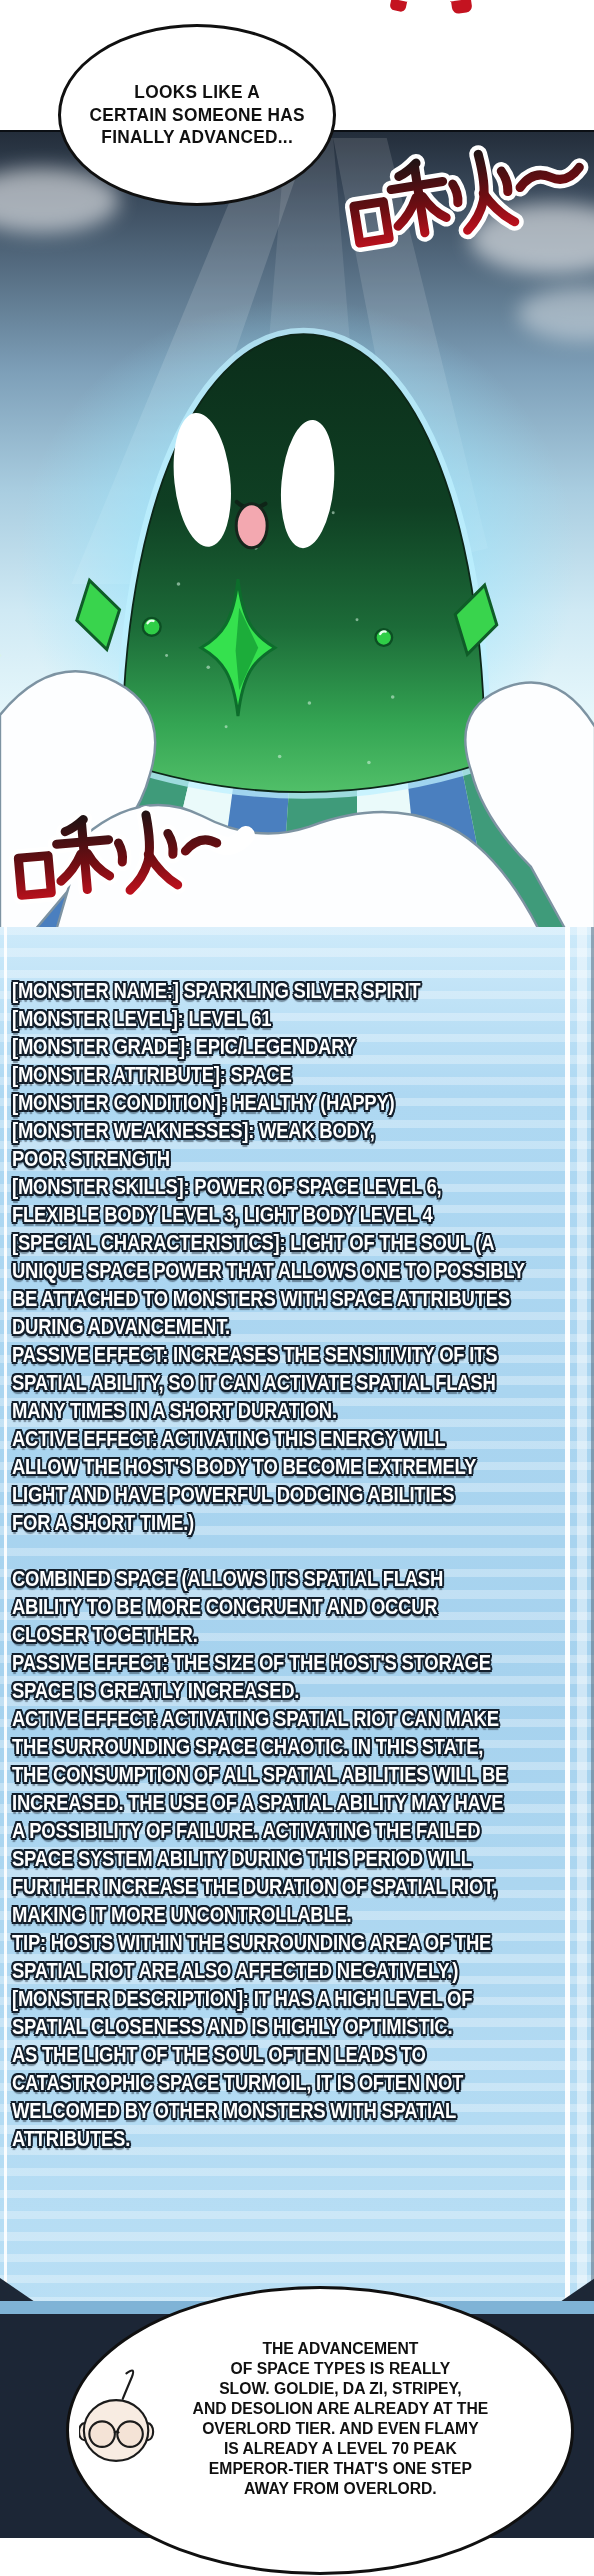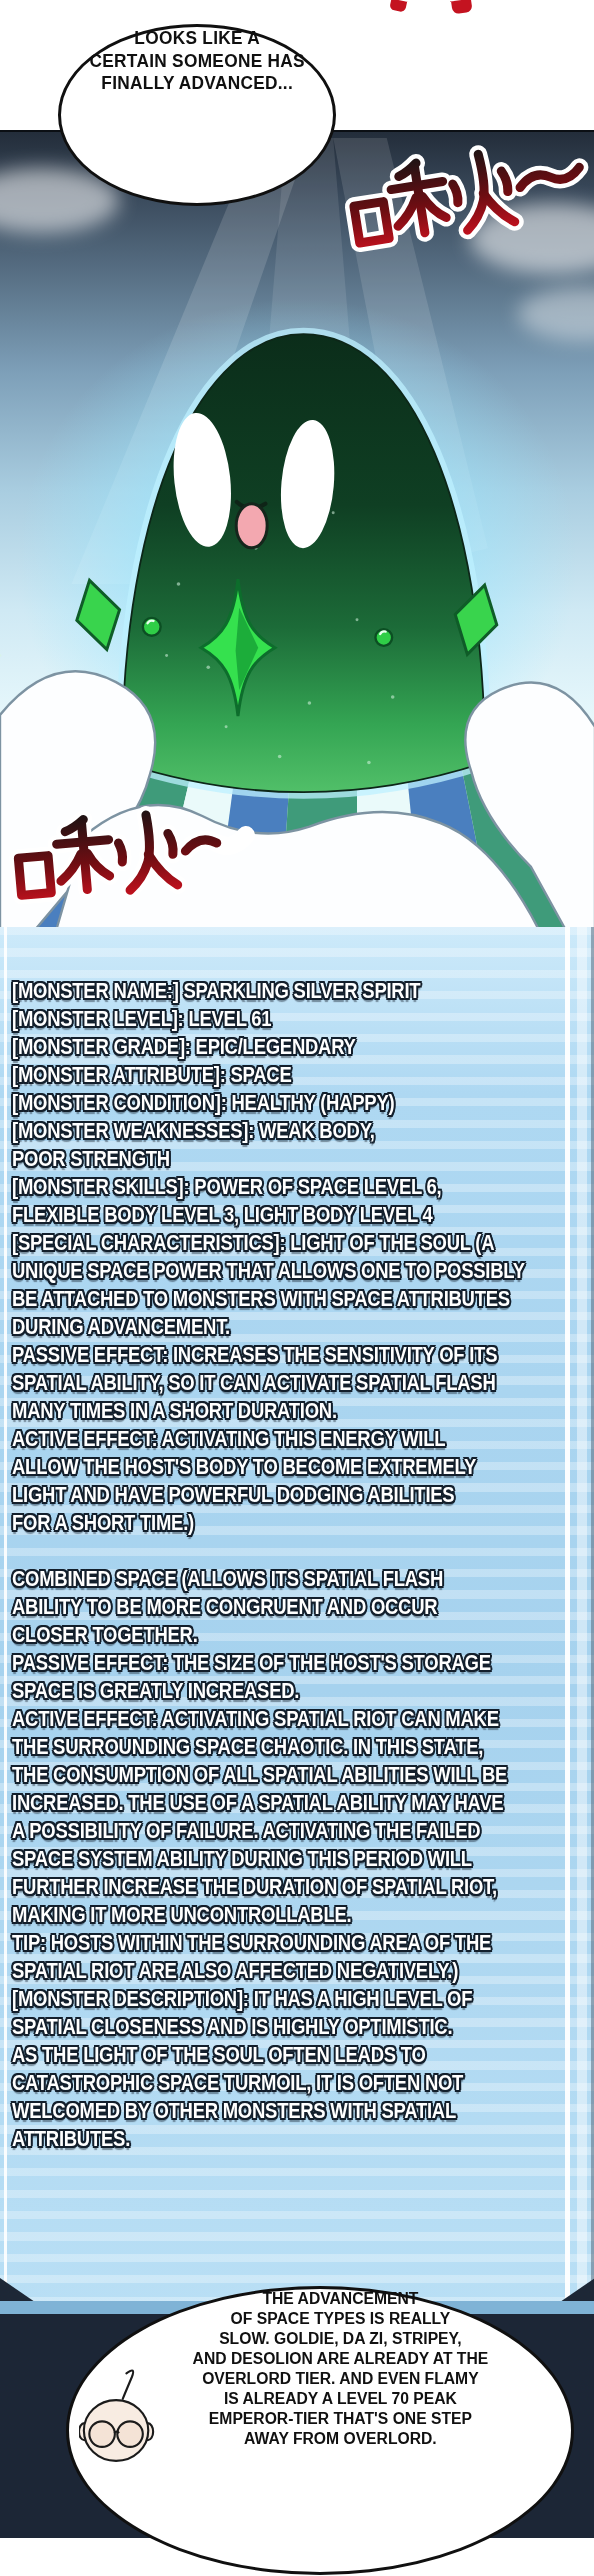--- a/index.html
+++ b/index.html
@@ -52,21 +52,21 @@
     white-space:nowrap;
     text-shadow:-1.8px -1.8px 0 #131f2c,1.8px -1.8px 0 #131f2c,-1.8px 1.8px 0 #131f2c,1.8px 1.8px 0 #131f2c,
       -2.4px 0 0 #131f2c,2.4px 0 0 #131f2c,0 -2.4px 0 #131f2c,0 2.4px 0 #131f2c,0 3.6px 1.2px rgba(19,31,44,.45);
   }
   
   .band-light{position:absolute;left:0;top:2301px;width:595px;height:13px;background:#7fb3d6;z-index:1;}
   .band-dark{position:absolute;left:0;top:2314px;width:595px;height:224px;background:#1c2636;z-index:1;}
   
   .bubble{
     position:absolute;background:#ffffff;border:3px solid #101010;border-radius:50%;z-index:5;
-    display:flex;flex-direction:column;align-items:center;justify-content:flex-start;text-align:center;
+    display:flex;flex-direction:column;align-items:center;justify-content:center;text-align:center;
     color:#101010;font-weight:700;
   }
   .bubble.top-bubble{left:58px;top:24px;width:272px;height:176px;}
   .top-bubble .bubble-lines{font-size:18px;line-height:22.6px;letter-spacing:0.3px;transform:scaleX(.96);}
   .bubble.bottom-bubble{left:66px;top:2286px;width:502px;height:283px;}
   .bottom-bubble .bubble-lines{font-size:16px;line-height:20px;padding-left:42px;padding-bottom:24px;transform:scaleX(.98);}
   .chibi{position:absolute;left:9.5px;top:75px;width:79px;height:105px;}
 </style>
 </head>
 <body>

